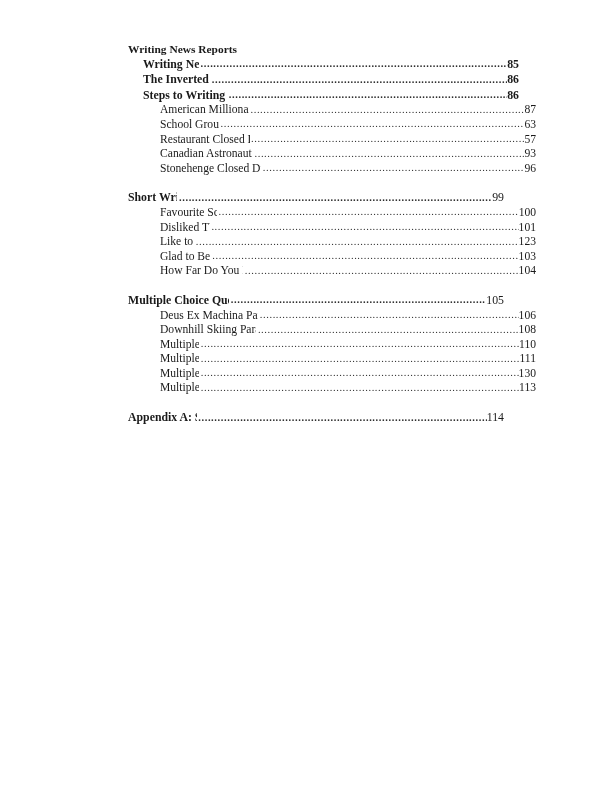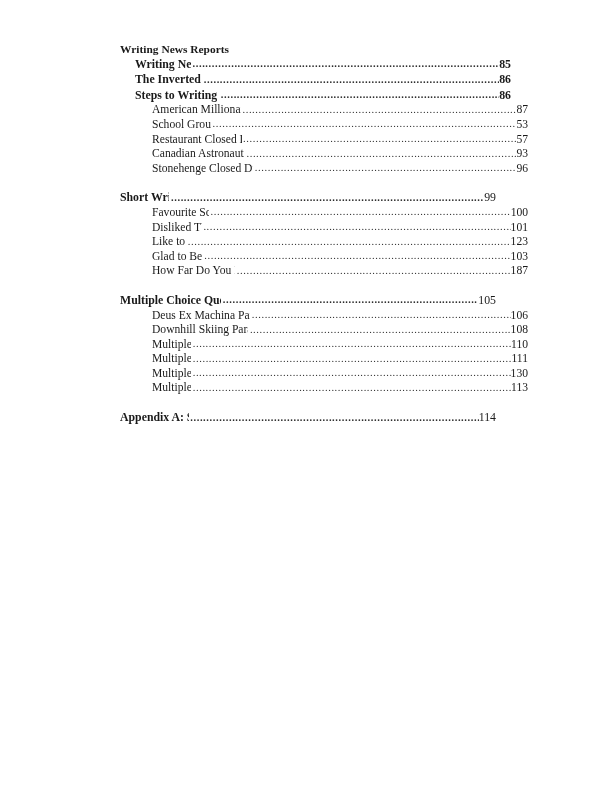--- a/index.html
+++ b/index.html
@@ -10,21 +10,21 @@
   body {
     width: 612px;
     height: 792px;
     position: relative;
     font-family: "Liberation Serif", "DejaVu Serif", serif;
     color: #1a1a1a;
     -webkit-font-smoothing: antialiased;
   }
   #toc-page {
     position: absolute;
-    left: 120px;
+    left: 128px;
     top: 42px;
     width: 376px;
   }
   .toc-section {
     margin-bottom: 14px;
   }
   .toc-section:last-child {
     margin-bottom: 0;
   }
   .toc-row {
@@ -124,21 +124,21 @@
       <div class="toc-row lvl2">
         <span class="toc-title">American Millionaire Buys London Bridge</span>
         <span class="gap-space"></span>
         <span class="leader"></span>
         <span class="pageno">87</span>
       </div>
       <div class="toc-row lvl2">
         <span class="toc-title">School Group Visits Paris</span>
         <span class="gap-space"></span>
         <span class="leader"></span>
-        <span class="pageno">53</span>
+        <span class="pageno">63</span>
       </div>
       <div class="toc-row lvl2">
         <span class="toc-title">Restaurant Closed Due to Health Violations</span>
         <span class="gap-space"></span>
         <span class="leader"></span>
         <span class="pageno">57</span>
       </div>
       <div class="toc-row lvl2">
         <span class="toc-title">Canadian Astronaut Joins Space Shuttle Team</span>
         <span class="gap-space"></span>
@@ -180,21 +180,21 @@
       <div class="toc-row lvl2">
         <span class="toc-title">Glad to Be Canadian?</span>
         <span class="gap-space"></span>
         <span class="leader"></span>
         <span class="pageno">103</span>
       </div>
       <div class="toc-row lvl2">
         <span class="toc-title">How Far Do You Hope to Go in School?</span>
         <span class="gap-space"></span>
         <span class="leader"></span>
-        <span class="pageno">187</span>
+        <span class="pageno">104</span>
       </div>
     </div>
     <div class="toc-section">
       <div class="toc-row lvl1b">
         <span class="toc-title">Multiple Choice Questions Testing Writing Skills</span>
         <span class="gap-space"></span>
         <span class="leader"></span>
         <span class="pageno">105</span>
       </div>
       <div class="toc-row lvl2">

